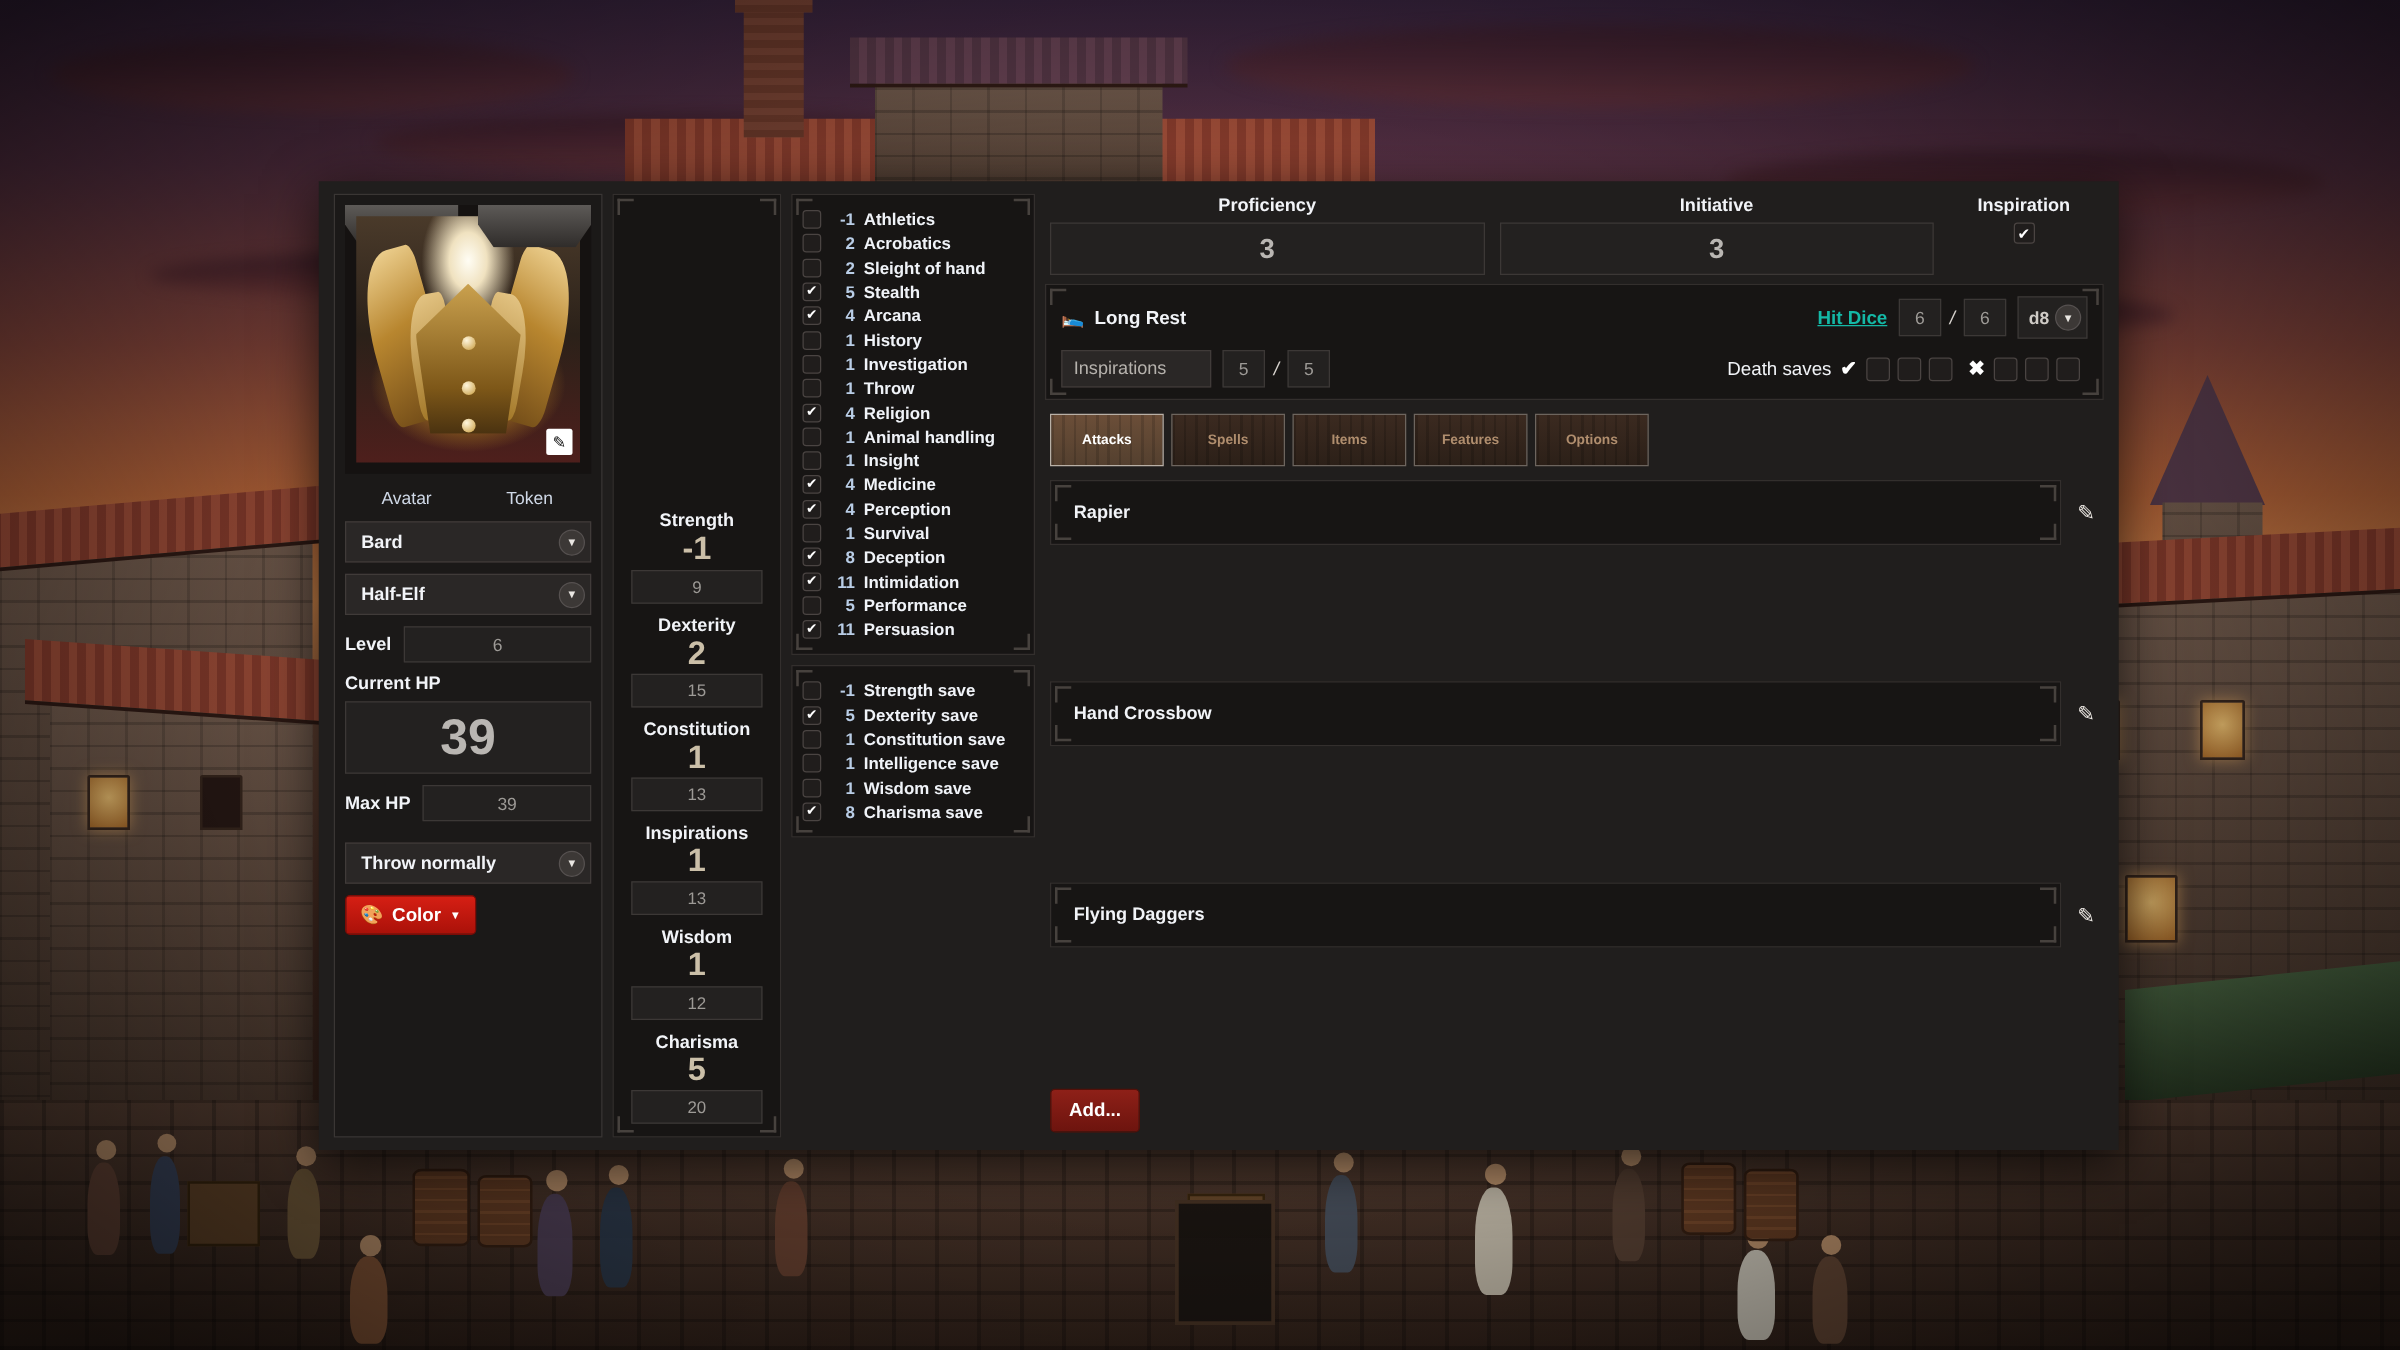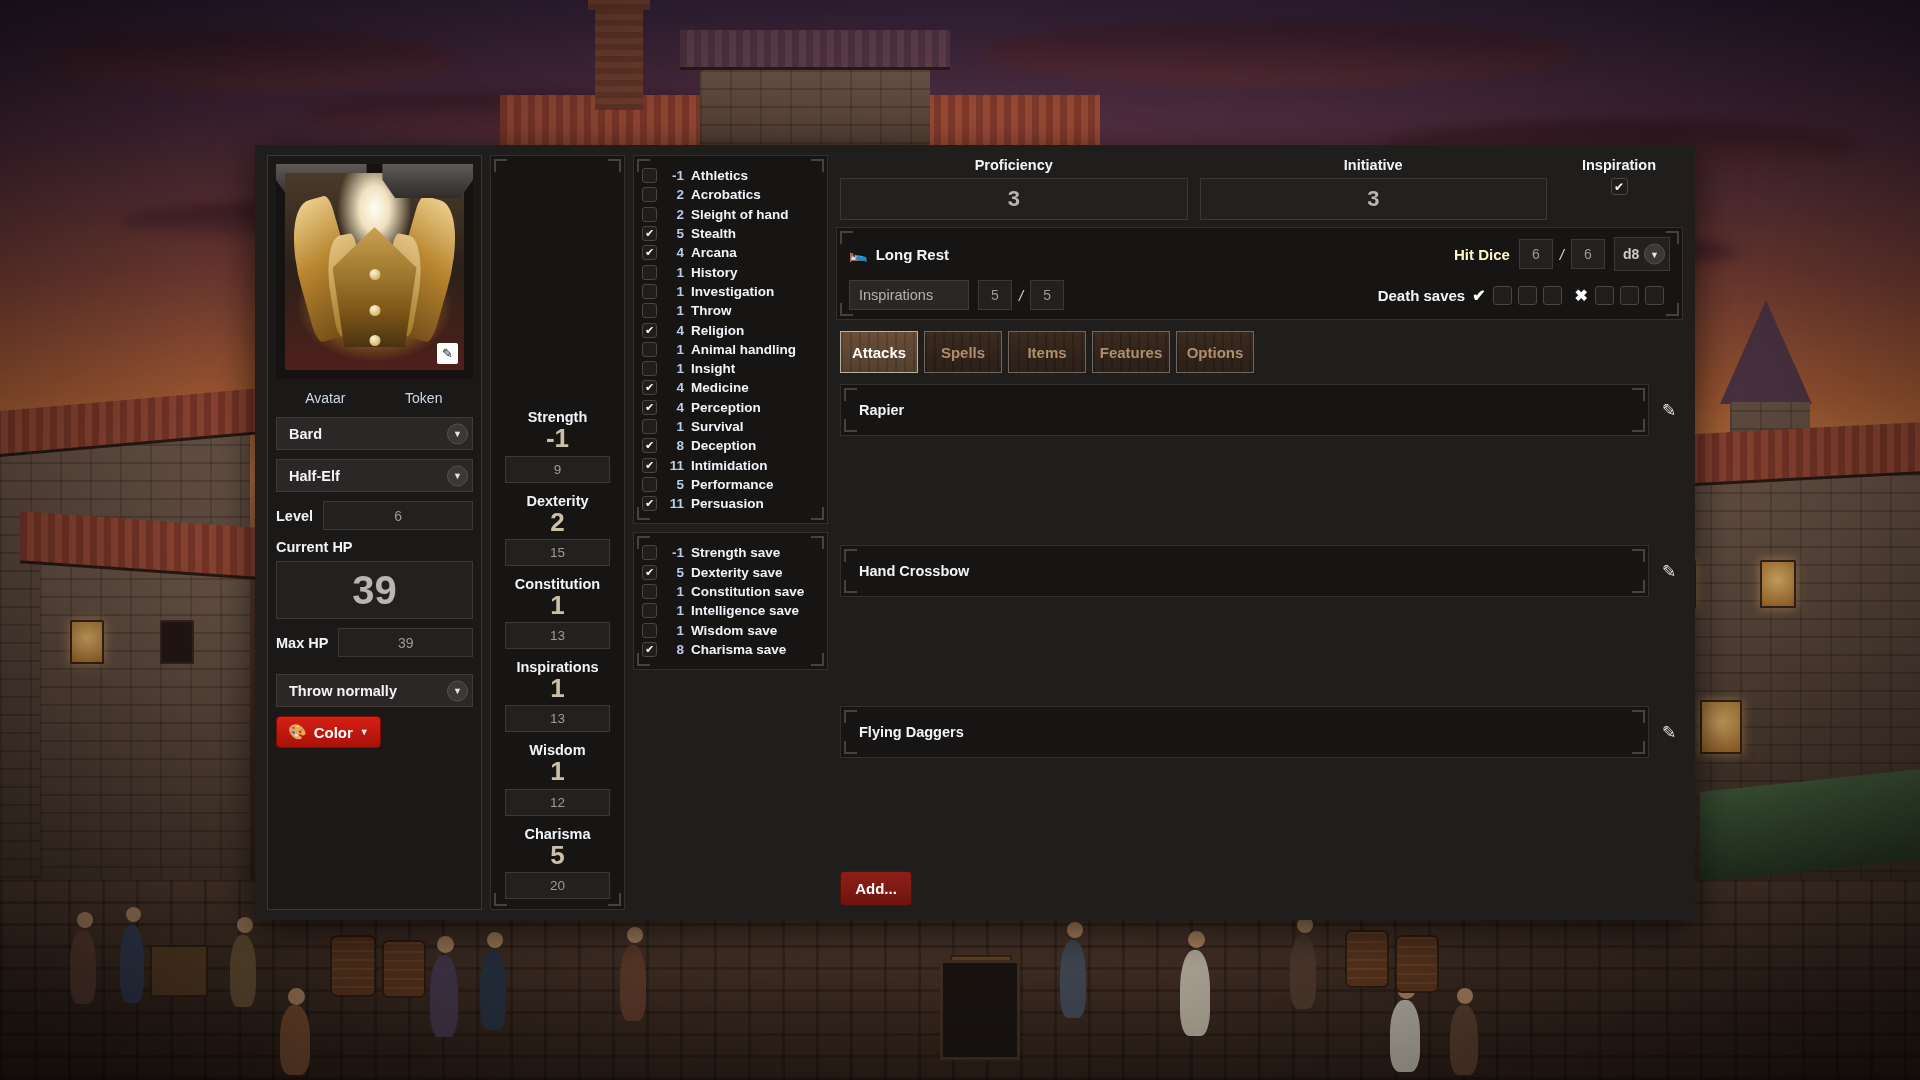--- a/index.html
+++ b/index.html
@@ -237,51 +237,51 @@
     margin: 0 auto; width: 17px; height: 17px;
     background: #201d1c; border: 1.5px solid #4a4442; border-radius: 3px;
     display: flex; align-items: center; justify-content: center;
     color: #fff; font-size: 12px;
   }
 
   .rest-panel { padding: 9px 12px; display: flex; flex-direction: column; gap: 9px; }
   .rest-line { display: flex; align-items: center; }
   .rest-btn { display: flex; align-items: center; gap: 8px; font-size: 15px; font-weight: bold; color: #f2f4f8; }
   .spacer { flex: 1; }
-  .hd-label { font-size: 15px; font-weight: bold; color: #fef9c3; margin-right: 9px; }
+  .hd-label { font-size: 15px; font-weight: bold; color: #14b8a6; margin-right: 9px; text-decoration: underline; }
   .mini-box {
     background: #232120; border: 1px solid #3c3836; width: 34px; height: 30px;
     display: flex; align-items: center; justify-content: center;
     font-size: 14px; color: #9d9a96;
   }
   .slash { color: #d8d4cf; font-size: 15px; padding: 0 7px; font-style: italic; }
   .dice-box {
     background: #232120; border: 1px solid #3c3836; height: 34px; width: 56px;
     margin-left: 9px; position: relative;
     display: flex; align-items: center; padding-left: 8px;
     font-size: 14px; font-weight: bold; color: #cfcbc6;
   }
   .insp-btn {
     background: #2a2726; border: 1px solid #403b39; height: 30px; width: 120px;
     display: flex; align-items: center; padding-left: 9px;
     font-size: 14.5px; color: #b6b2ad;
   }
-  .ds-label { font-size: 15px; font-weight: bold; color: #f2f4f8; }
+  .ds-label { font-size: 15px; font-weight: normal; color: #f2f4f8; }
   .ds-mark { color: #fff; font-size: 16px; font-weight: bold; margin: 0 7px; }
   .ds-box {
     width: 19px; height: 19px; margin-right: 6px;
     background: #201d1c; border: 1.5px solid #4a4442; border-radius: 3px;
   }
 
   .tabs { display: flex; gap: 6px; padding: 4px 4px 0 4px; }
   .tab {
-    width: 78px; height: 42px;
+    width: 91px; height: 42px;
     border: 1px solid #6d655e;
     display: flex; align-items: center; justify-content: center;
-    font-size: 15px; font-weight: bold; color: #b08e6e;
+    font-size: 11px; font-weight: bold; color: #b08e6e;
     background:
       repeating-linear-gradient(90deg, rgba(0,0,0,.16) 0 2px, rgba(0,0,0,0) 2px 9px),
       linear-gradient(180deg, #3b2a20, #2c2018);
   }
   .tab.active {
     color: #fff;
     border-color: #b9b0a6;
     background:
       repeating-linear-gradient(90deg, rgba(0,0,0,.14) 0 2px, rgba(0,0,0,0) 2px 9px),
       linear-gradient(180deg, #6b4e38, #54402f);

